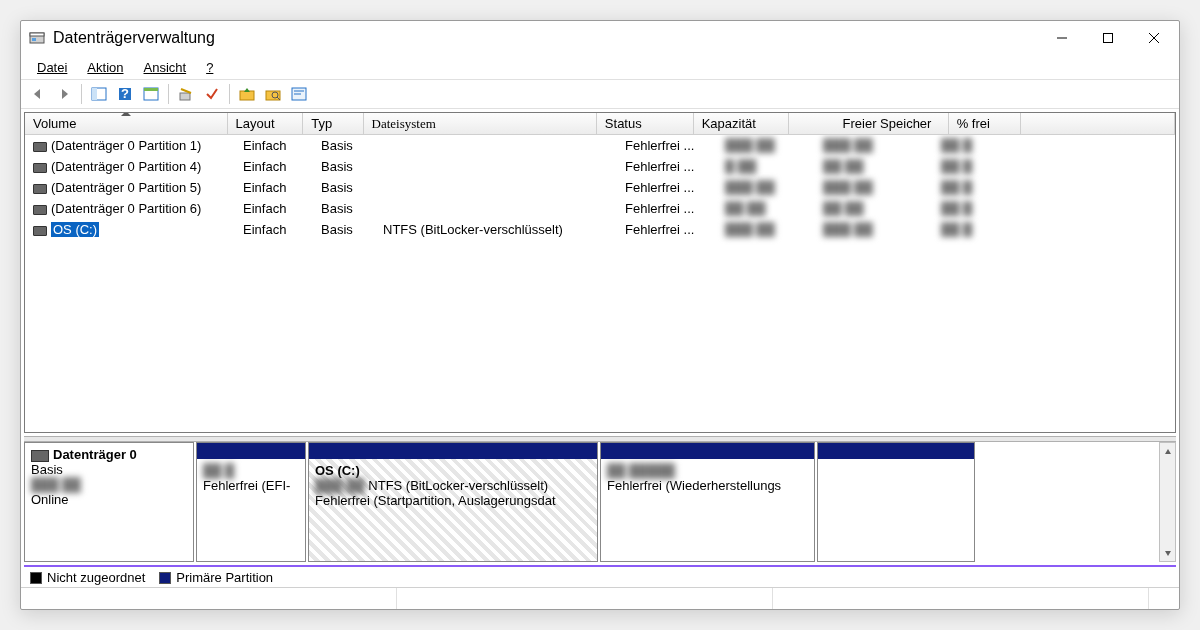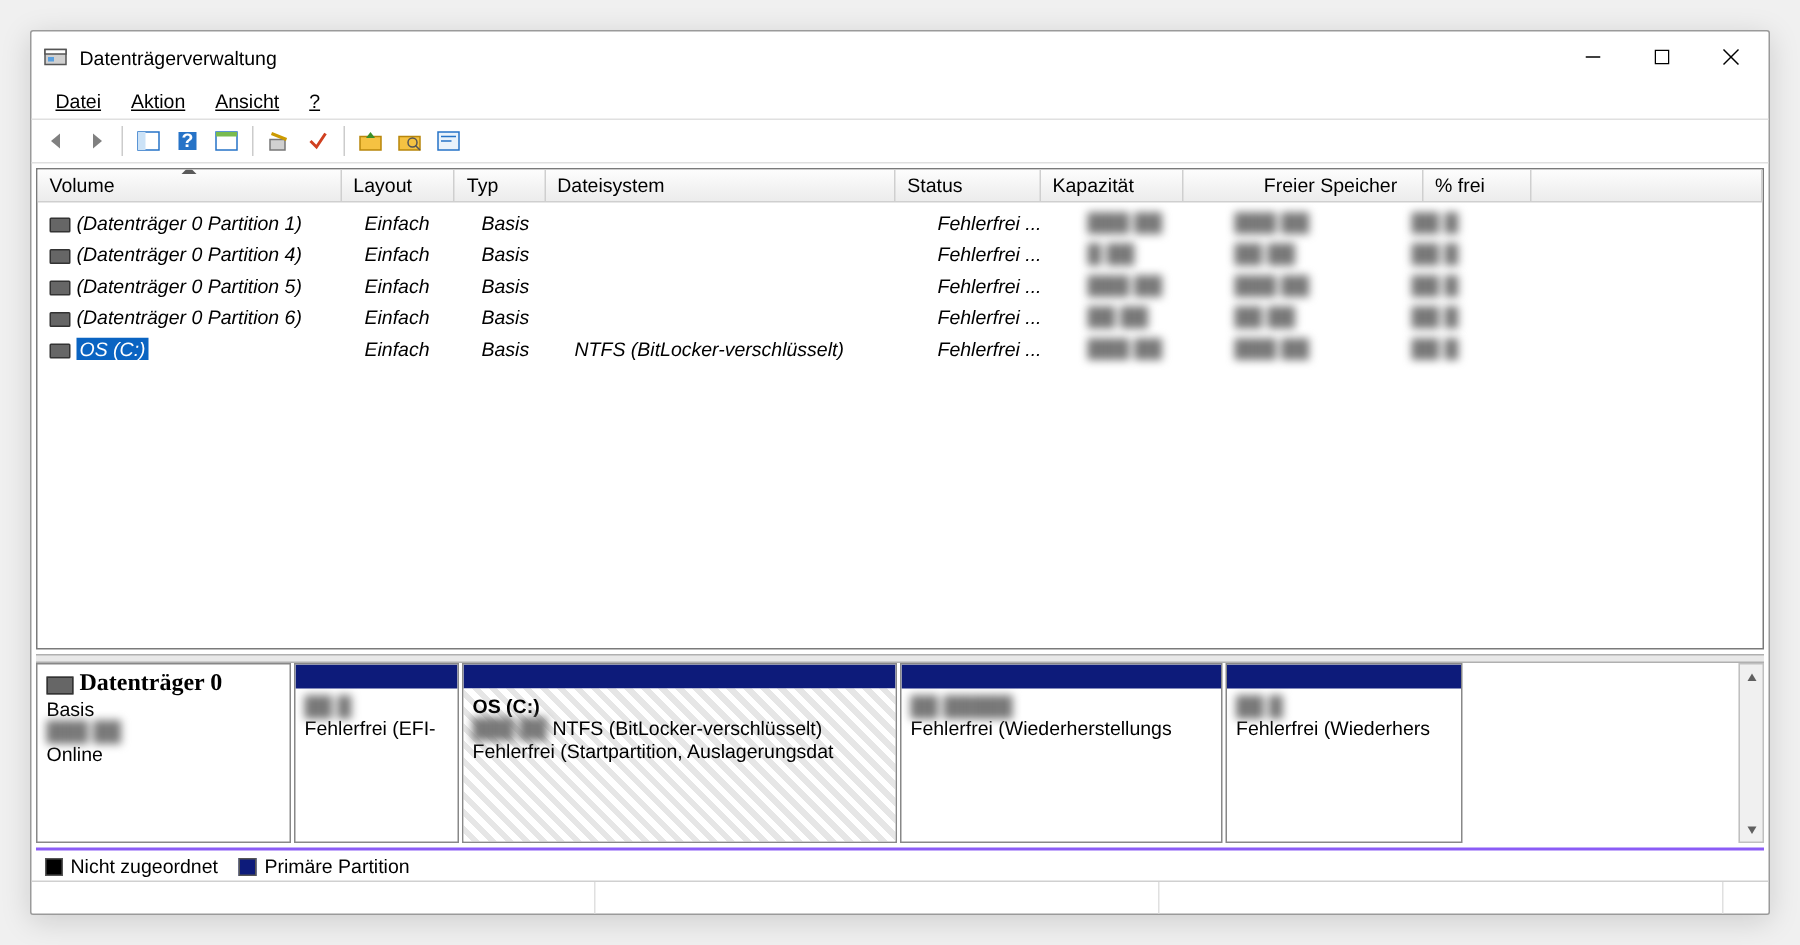--- a/index.html
+++ b/index.html
@@ -7,21 +7,21 @@
   .window {
     width: 1160px; height: 590px; background: #fff;
     border: 1px solid #9a9a9a; border-radius: 2px;
     box-shadow: 0 4px 20px rgba(0,0,0,0.15);
     display: flex; flex-direction: column; margin: 0 auto;
   }
   .titlebar {
     height: 34px; display: flex; align-items: center; padding: 0 2px 0 8px;
   }
   .titlebar .app-icon { width:16px; height:16px; margin-right:8px; display:inline-block; }
-  .titlebar .title { flex:1; color:#000; font-size:13px; }
+  .titlebar .title { flex:1; color:#000; font-size:16px; }
   .winbtn { width:46px; height:30px; display:flex; align-items:center; justify-content:center; }
   .winbtn svg { width:10px; height:10px; stroke:#000; stroke-width:1; fill:none; }
   .winbtn.close svg { width:12px; height:12px; }
   .menubar { height:24px; display:flex; align-items:center; padding:0 6px; }
   .menuitem { padding:3px 10px; color:#000;text-decoration:underline; }
   .toolbar {
     height:30px; display:flex; align-items:center; padding:0 6px; gap:4px;
     border-top:1px solid #e0e0e0; border-bottom:1px solid #e0e0e0;
   }
   .tbtn { width:22px; height:22px; display:flex; align-items:center; justify-content:center; }
@@ -38,37 +38,37 @@
   .gh {
     border-right:1px solid #cfcfcf; padding:3px 8px; color:#000;
     white-space:nowrap; overflow:hidden; position:relative;
   }
   .gh.sorted::after{
     content:""; position:absolute; left:50%; top:-2px; transform:translateX(-50%);
     border-left:5px solid transparent; border-right:5px solid transparent;
     border-bottom:5px solid #5a5a5a;
   }
   .gridbody { flex:1; overflow:auto; }
-  .row { display:flex; height:21px; align-items:flex-end;font-style:italic; }
+  .row { display:flex; height:21px; align-items:center; }
   .cell { padding:0 8px; white-space:nowrap; overflow:hidden; color:#000; }
   .vol-icon { width:14px; height:10px; background:#666; display:inline-block; margin-right:4px; border:1px solid #333; border-radius:1px; vertical-align:middle; }
   .row.sel .volname { background:#0a64c2; color:#fff; padding:0 2px; }
   .blurred { filter: blur(3px); color:#777; }
   
   .hsplit { height:6px; background:#e8e8e8; border-top:1px solid #b0b0b0; border-bottom:1px solid #b0b0b0; margin:0 3px; }
   
   .lower {
     height:120px; margin:0 3px 3px 3px; display:flex; flex-direction:column;
   }
   .diskrow { flex:1; display:flex; gap:2px; overflow:hidden; }
   .diskinfo {
     width:170px; border:1px solid #888; background:#fff; padding:4px 6px;
   }
   .diskinfo .dicon { width:18px; height:12px; background:#666; border:1px solid #333; display:inline-block; margin-right:4px; vertical-align:middle;}
-  .diskinfo b { font-size:16px;font-family:Liberation Serif, serif; }
+  .diskinfo b { font-size:13px; }
   .partcol { border:1px solid #888; background:#fff; display:flex; flex-direction:column; overflow:hidden; }
   .partcol .stripe { height:16px; background:#0d1b7a; }
   .partcol .pbody { flex:1; padding:4px 6px; overflow:hidden; white-space:nowrap; }
   .partcol.hatched .pbody {
     background:repeating-linear-gradient(45deg,#fff,#fff 4px,#e6e6e6 4px,#e6e6e6 8px);
   }
   .vscroll { width:17px; background:#f0f0f0; border:1px solid #c0c0c0; display:flex; flex-direction:column; justify-content:space-between;}
   .vscroll .arr { height:17px; display:flex; align-items:center; justify-content:center; }
   .legend { height:22px; display:flex; align-items:center; gap:14px; padding:0 6px; border-top:2px solid #8b5cf6; margin:0 3px;}
   .swatch { width:12px; height:12px; border:1px solid #555; display:inline-block; margin-right:5px; vertical-align:middle;}
@@ -178,21 +178,21 @@
           <line x1="3" y1="8" x2="10" y2="8" stroke="#2673c7"></line>
         </svg>
       </div>
   </div>
 
   <div class="upper">
     <div class="gridhead">
       <div class="gh sorted" style="width: 210px;">Volume</div>
       <div class="gh" style="width: 78px;">Layout</div>
       <div class="gh" style="width: 62px;">Typ</div>
-      <div class="gh" style="width: 242px;">Dateisystem</div>
+      <div class="gh" style="width: 242px; font-family: Liberation Serif, serif;">Dateisystem</div>
       <div class="gh" style="width: 100px;">Status</div>
       <div class="gh" style="width: 98px;">Kapazität</div>
       <div class="gh" style="width: 118px; margin-left: 46px;">Freier Speicher</div>
       <div class="gh" style="width: 74px;">% frei</div>
       <div class="gh" style="width: 160px;"></div>
     </div>
     <div class="gridbody" id="gridbody">
         <div class="row">
           <div class="cell" style="width: 210px;"><span class="vol-icon"></span><span class="volname">(Datenträger 0 Partition 1)</span></div>
           <div class="cell" style="width: 78px;">Einfach</div>
@@ -264,21 +264,20 @@
           <div class="partcol hatched" style="width: 290px;">
             <div class="stripe"></div>
             <div class="pbody"><b>OS  (C:)</b><br><span class="blurred">███ ██</span> <span>NTFS (BitLocker-verschlüsselt)</span><br><span>Fehlerfrei (Startpartition, Auslagerungsdat</span></div>
           </div>
           <div class="partcol" style="width: 215px;">
             <div class="stripe"></div>
             <div class="pbody"><span class="blurred">██ █████</span><br><span>Fehlerfrei (Wiederherstellungs</span></div>
           </div>
           <div class="partcol" style="width: 158px;">
             <div class="stripe"></div>
-            <div class="pbody"><span class="blurred">██ █</span><br><span>Fehlerfrei (Wiederhers</span></div>
           </div>
         </div>
       <div class="vscroll">
         <div class="arr">
             <svg width="8" height="8" viewBox="0 0 8 8">
               <path d="M4 1 L7 6 L1 6 Z" fill="#606060"></path>
             </svg>
           </div>
         <div class="arr">
             <svg width="8" height="8" viewBox="0 0 8 8">

